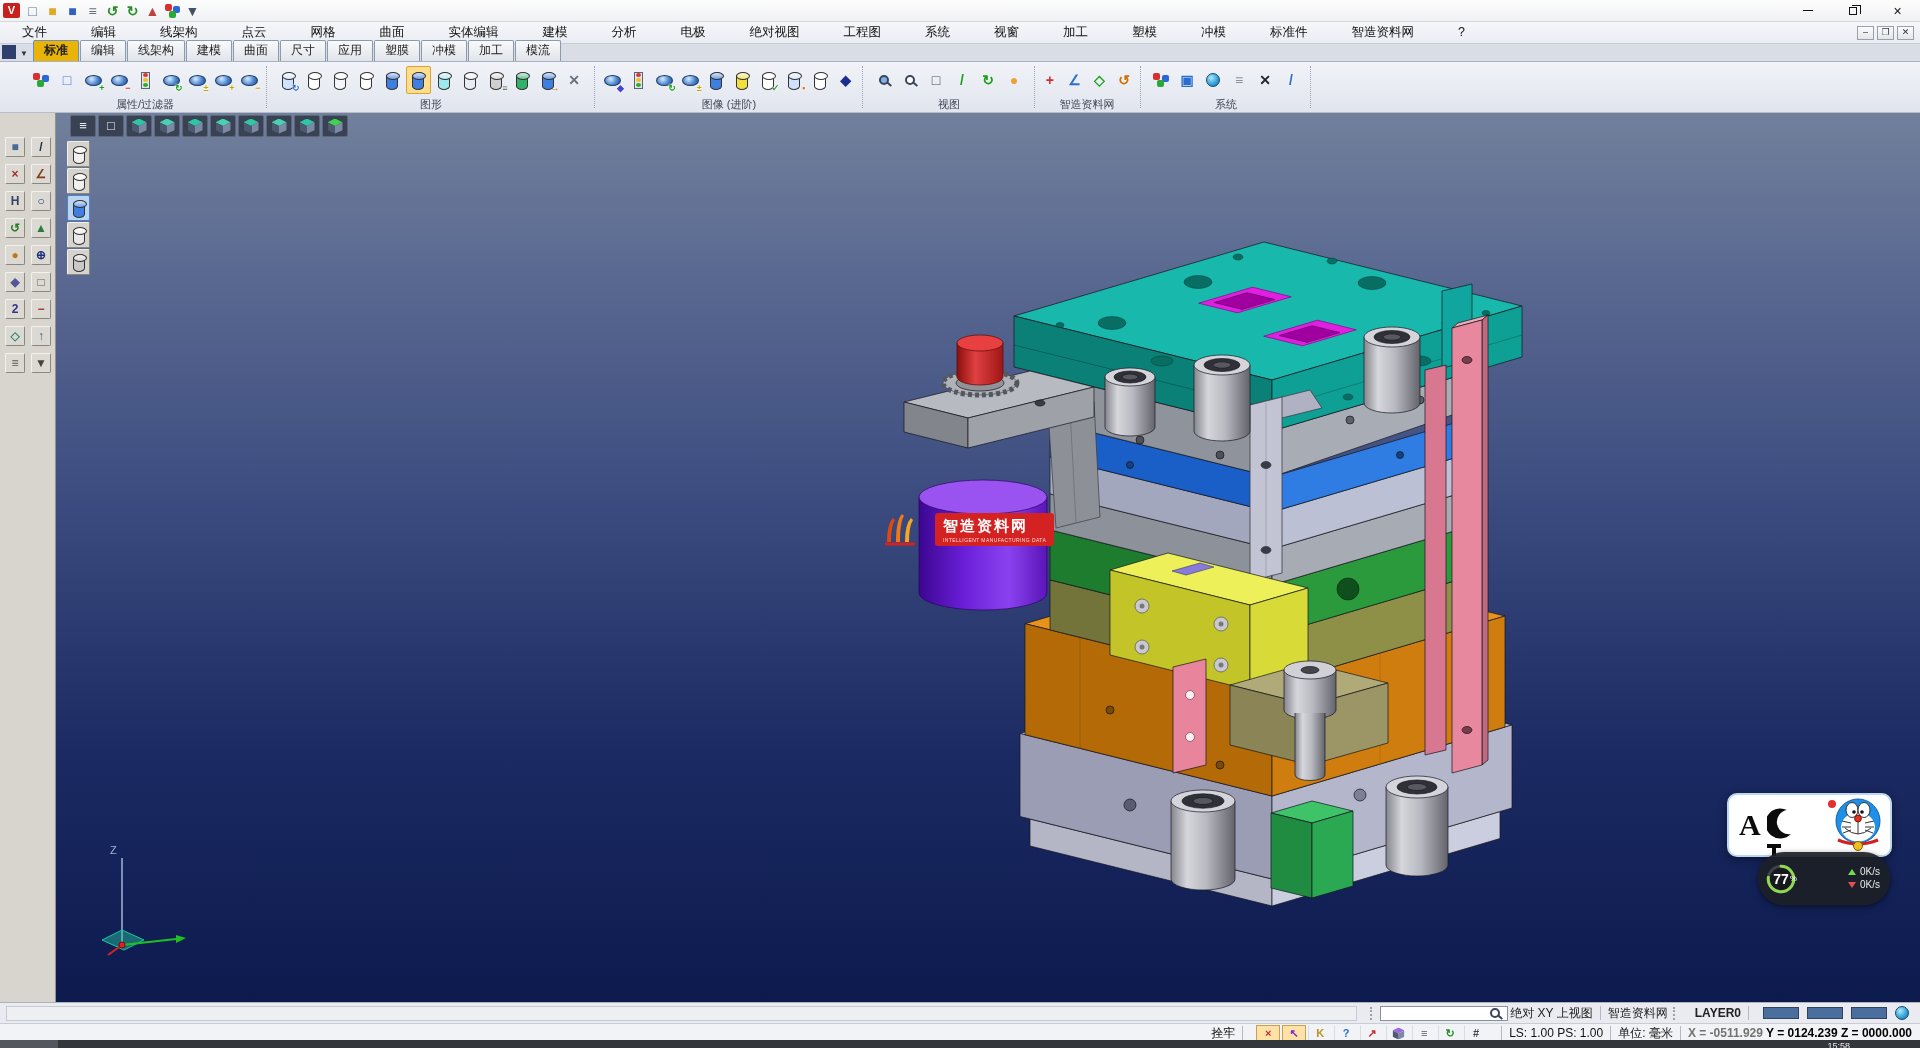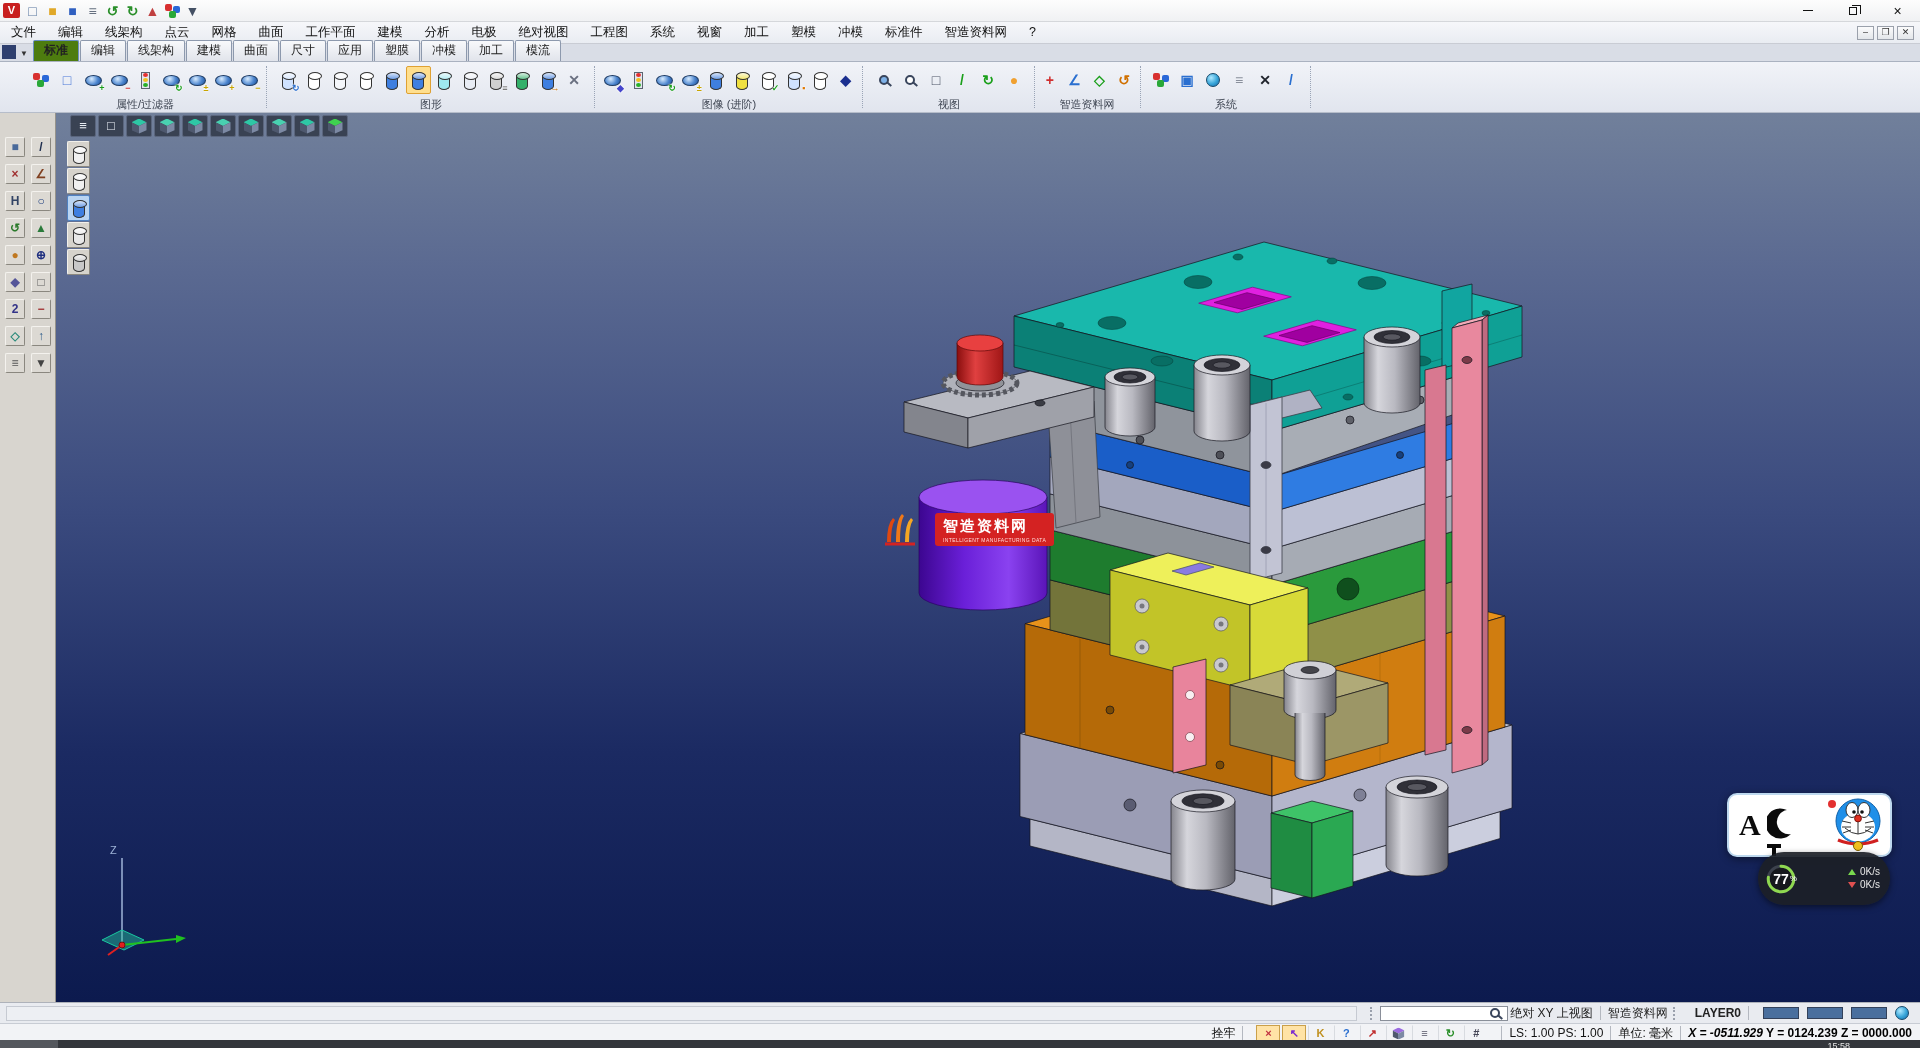--- a/index.html
+++ b/index.html
@@ -14,30 +14,30 @@
   .wintitle { position:absolute; left:0; right:0; text-align:center; font-size:12px; color:#111; pointer-events:none; }
   .wincontrols { margin-left:auto; display:flex; height:22px; }
   .winbtn { width:45px; height:22px; display:flex; align-items:center; justify-content:center; }
   .glyph-min { width:10px; height:0; border-bottom:1px solid #111; display:block; }
   .glyph-restore { width:8px; height:8px; border:1px solid #111; position:relative; display:block; }
   .glyph-restore::before { content:""; position:absolute; left:2px; top:-3px; width:8px; height:8px; border:1px solid #111; border-left:none; border-bottom:none; }
   .glyph-close { font:14px/14px "Liberation Sans",sans-serif; color:#111; }
 
   
   .menubar { position:absolute; left:0; top:22px; right:0; height:22px; background:linear-gradient(#f6f7fa,#e9ecf2); border-bottom:1px solid #c9ccd4; display:flex; align-items:center; font-size:12.5px; color:#111; }
-  .menubar .menuitem { padding:0 11px; line-height:21px; cursor:default; }
+  .menubar .menuitem { padding:0 22px; line-height:21px; cursor:default; }
   .mdictrls { margin-left:auto; display:flex; gap:3px; padding-right:6px; }
   .mdibtn { width:17px; height:14px; border:1px solid #9aa0ab; background:linear-gradient(#fbfbfc,#e3e6ea); display:flex; align-items:center; justify-content:center; font:9px/9px "Liberation Sans",sans-serif; color:#333; }
 
   
   .tabbar { position:absolute; left:0; top:44px; right:0; height:18px; background:#d9dde6; border-bottom:1px solid #aab2c0; display:flex; align-items:flex-end; }
   .tabcorner { width:14px; height:14px; background:#2e3f6e; margin:0 2px 2px 2px; }
   .tabcaret { font-size:8px; color:#333; padding:0 5px 3px 2px; }
   .tab { font-size:12px; color:#222; border:1px solid #8d99ad; border-bottom:none; background:linear-gradient(#f8f9fb,#e1e4eb); padding:1px 10px 2px 10px; margin-right:1px; border-radius:2px 2px 0 0; }
-  .tab.selected { background:#4d7c0f; border-color:#6c8fc2; font-weight:bold; }
+  .tab.selected { background:#eab308; border-color:#6c8fc2; font-weight:bold; }
 
   
   .ribbon { position:absolute; left:0; top:62px; right:0; height:51px; background:linear-gradient(#f1f3f8,#e1e5ee); border-bottom:1px solid #b6bdca; }
   .rgroup { position:absolute; top:1px; height:48px; }
   .ricons { height:34px; display:flex; align-items:center; justify-content:center; gap:1px; }
   .rlabel { height:13px; text-align:center; font-size:11px; color:#3e4552; }
   .rsep { position:absolute; top:4px; bottom:4px; width:1px; border-left:1px dotted #9aa4b6; }
   .ricons .icon { width:25px; height:28px; }
   .icon { display:inline-flex; align-items:center; justify-content:center; position:relative; border:1px solid transparent; border-radius:2px; }
   .icon.selected { background:#ffdf8e; border-color:#dfa133; }
@@ -115,21 +115,21 @@
   .swrow { display:flex; gap:6px; margin:0 6px; }
 
   .status2 { position:absolute; left:0; right:0; top:1023px; height:19px; background:#f2f3f6; border-top:1px solid #c8ccd4; display:flex; align-items:center; font-size:12px; color:#111; padding:0 8px 0 6px; }
   .s2fill { flex:1; }
   .s2icons { display:flex; align-items:center; gap:2px; margin:0 6px; }
   .s2icons .icon { width:24px; height:16px; border-left:1px solid #d8dbe0; border-radius:0; }
   .s2icons .icon.selected { background:#ffe3a6; border:1px solid #caa04a; }
   .s2icons .icon .g { font-size:11px; line-height:11px; }
   .s2icons .minicube { transform:scale(.8); }
   .coords { white-space:nowrap; font-weight:bold; }
-  .coordx { color:#000000;font-style:italic; }
+  .coordx { color:#737373; }
   .coordyz { color:#000; }
 
   .taskbar { position:absolute; left:0; right:0; bottom:0; height:8px; background:#33363b; overflow:hidden; }
   .taskbar .seg { position:absolute; left:0; top:0; width:58px; height:8px; background:#54575d; }
   .taskbar .clock { position:absolute; right:70px; top:1px; color:#e8e8e8; font-size:9px; line-height:10px; }
 </style>
 </head>
 <body>
 
 <div class="titlebar">
@@ -181,21 +181,21 @@
 </div>
 
 <div class="menubar">
   <span style="display:flex">
       <span class="menuitem">文件</span>
       <span class="menuitem">编辑</span>
       <span class="menuitem">线架构</span>
       <span class="menuitem">点云</span>
       <span class="menuitem">网格</span>
       <span class="menuitem">曲面</span>
-      <span class="menuitem">工作平面</span>
+      <span class="menuitem">实体编辑</span>
       <span class="menuitem">建模</span>
       <span class="menuitem">分析</span>
       <span class="menuitem">电极</span>
       <span class="menuitem">绝对视图</span>
       <span class="menuitem">工程图</span>
       <span class="menuitem">系统</span>
       <span class="menuitem">视窗</span>
       <span class="menuitem">加工</span>
       <span class="menuitem">塑模</span>
       <span class="menuitem">冲模</span>

